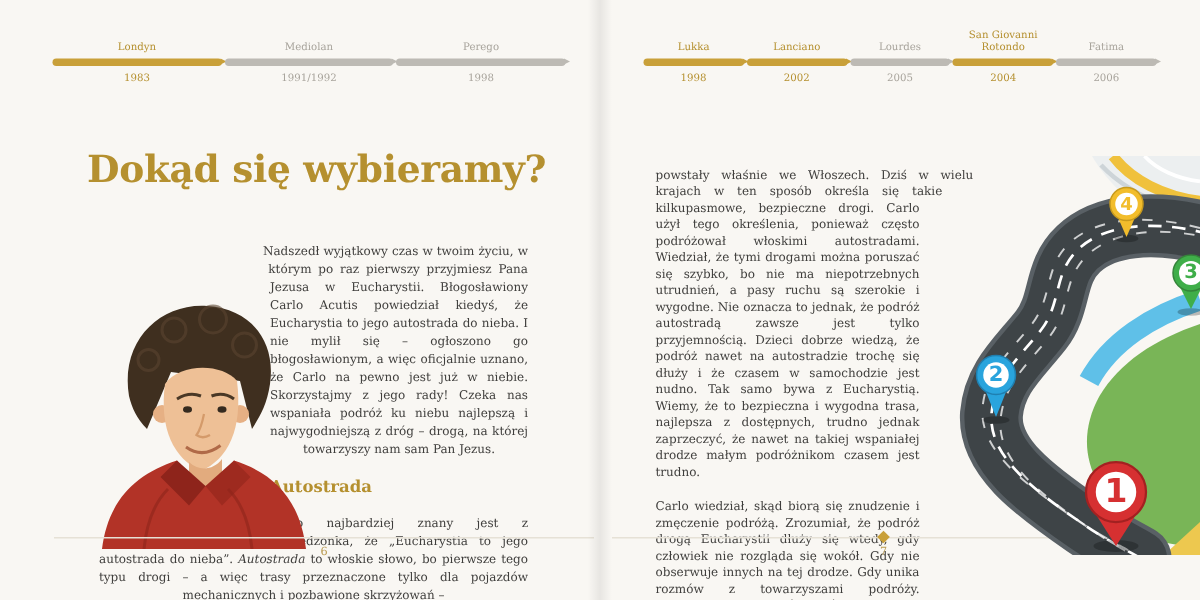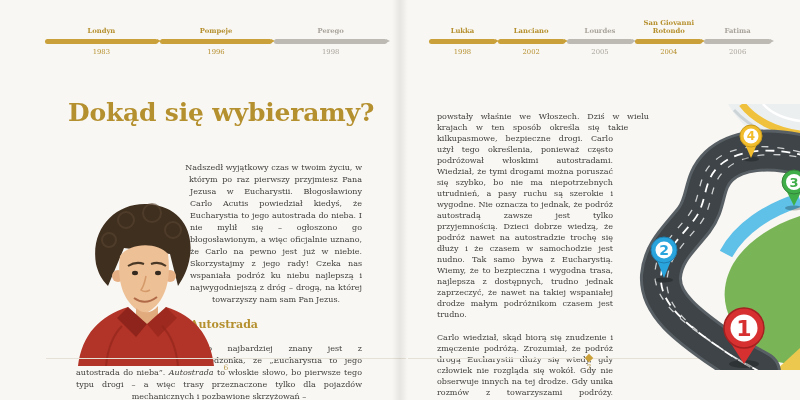--- a/index.html
+++ b/index.html
@@ -2,26 +2,26 @@
 <html><head>
 <meta charset="utf-8">
 <style>
   html,body{margin:0;padding:0;}
   body{width:800px;height:400px;overflow:hidden;position:relative;
        background:#f9f7f3;font-family:"DejaVu Serif",serif;}
   .spread{position:absolute;inset:0;}
   .gutter{position:absolute;left:392px;top:0;width:16px;height:400px;
           background:linear-gradient(90deg,rgba(0,0,0,0) 0%,rgba(0,0,0,0.07) 50%,rgba(0,0,0,0) 100%);}
   .page{position:absolute;top:0;width:400px;height:400px;}
-  .page-left{left:16px;} .page-right{left:400px;}
+  .page-left{left:6px;} .page-right{left:400px;}
 
   
   .timeline{position:absolute;top:20px;left:28px;right:28px;display:flex;}
   .tl-item{flex:1;text-align:center;padding:0 1px;}
-  .tl-city{font-size:6.8px;font-weight:bold;line-height:1.15;height:16px;
+  .tl-city{font-size:6.8px;font-weight:normal;line-height:1.15;height:16px;
            display:flex;align-items:flex-end;justify-content:center;}
   .tl-bar{height:5px;border-radius:3px;margin-top:3px;position:relative;background:currentColor;}
   .tl-bar::after{content:'';position:absolute;right:-3px;top:0;width:0;height:0;
            border-top:2.5px solid transparent;border-bottom:2.5px solid transparent;
            border-left:4px solid currentColor;}
   .tl-year{font-size:6.8px;margin-top:4px;}
   .tl-item.active .tl-city,.tl-item.active .tl-year{color:#b5902f;}
   .tl-item.active .tl-bar{color:#c9a039;}
   .tl-item.inactive .tl-city,.tl-item.inactive .tl-year{color:#a8a49c;}
   .tl-item.inactive .tl-bar{color:#bdbab4;}
@@ -57,24 +57,24 @@
 
 <div class="spread">
 
   <div class="page page-left">
     <div class="timeline">
       <div class="tl-item active">
         <div class="tl-city">Londyn</div>
         <div class="tl-bar"></div>
         <div class="tl-year">1983</div>
       </div>
-      <div class="tl-item active">
-        <div class="tl-city">Pompeje</div>
-        <div class="tl-bar"></div>
-        <div class="tl-year">1996</div>
+      <div class="tl-item inactive">
+        <div class="tl-city">Mediolan</div>
+        <div class="tl-bar"></div>
+        <div class="tl-year">1991/1992</div>
       </div>
       <div class="tl-item inactive">
         <div class="tl-city">Perego</div>
         <div class="tl-bar"></div>
         <div class="tl-year">1998</div>
       </div>
     </div>
 
     <h1 class="title">Dokąd się wybieramy?</h1>
 

